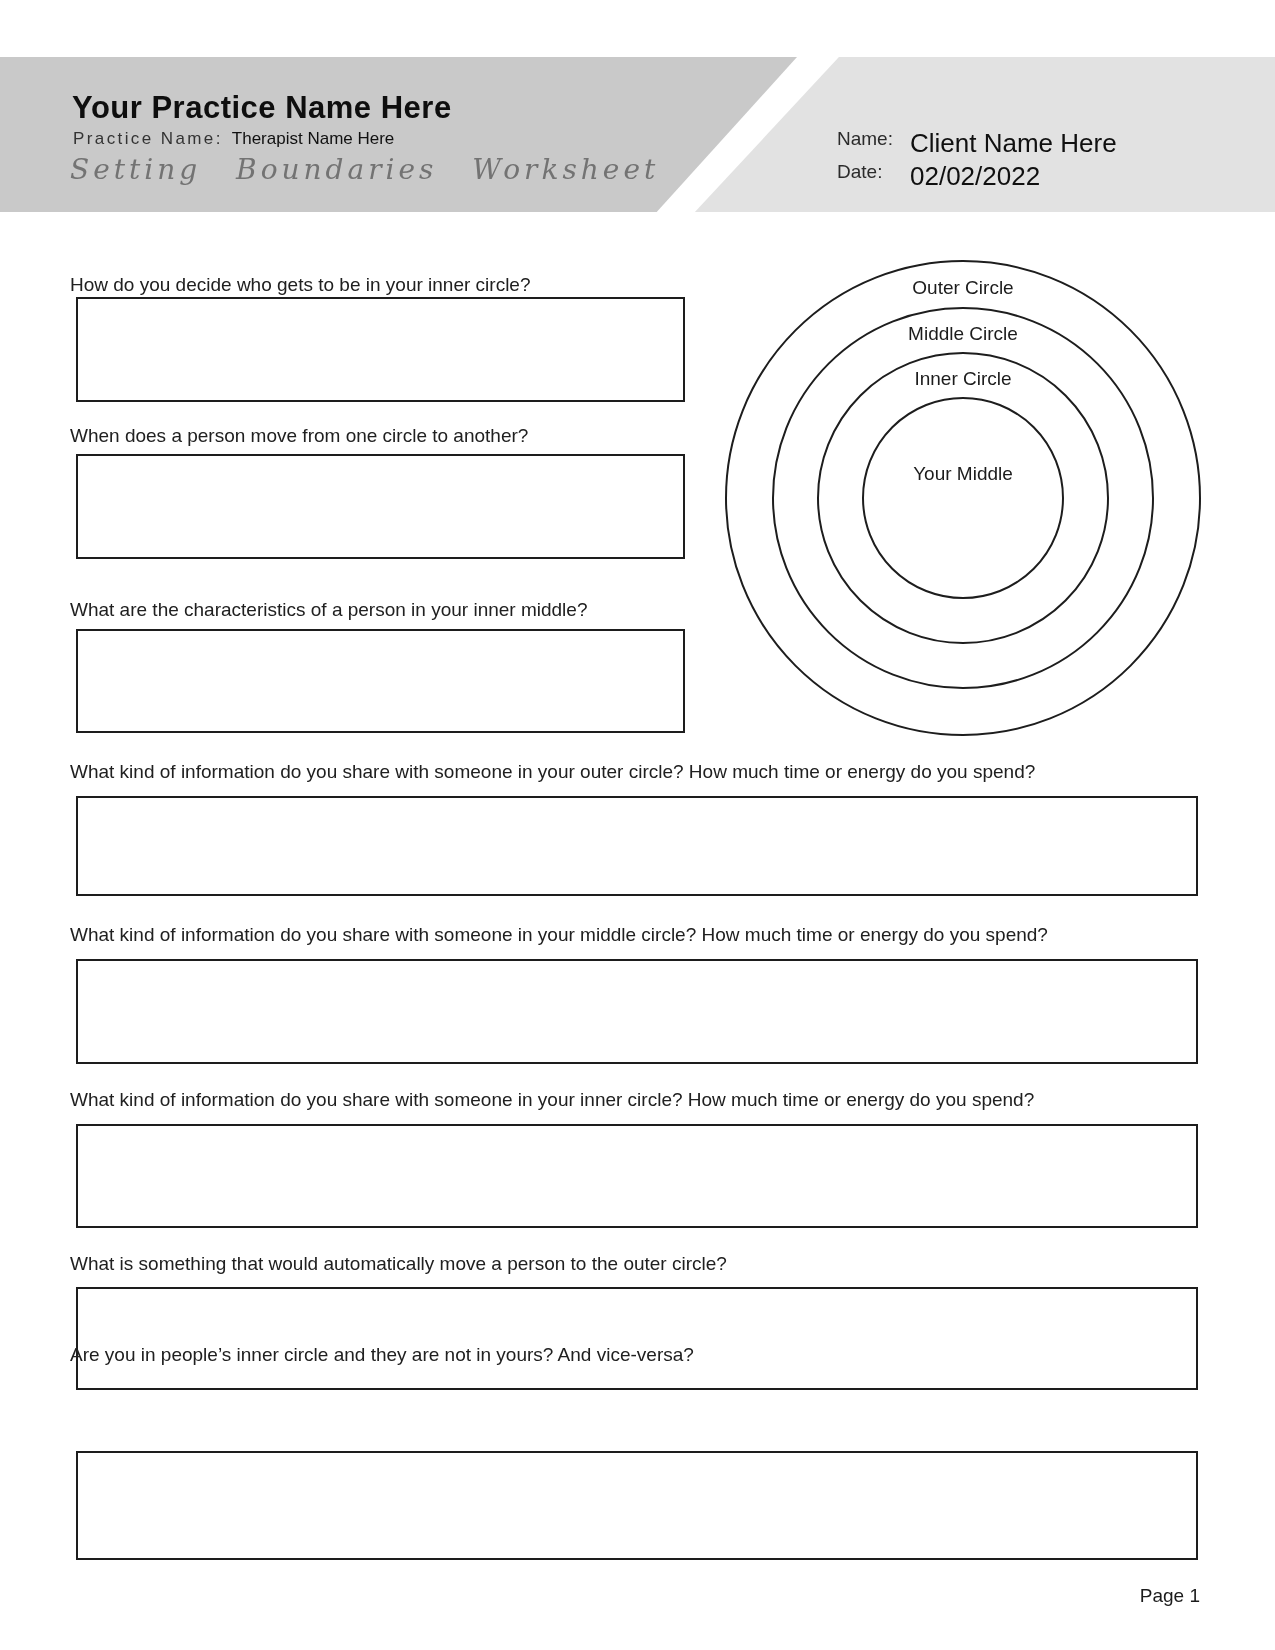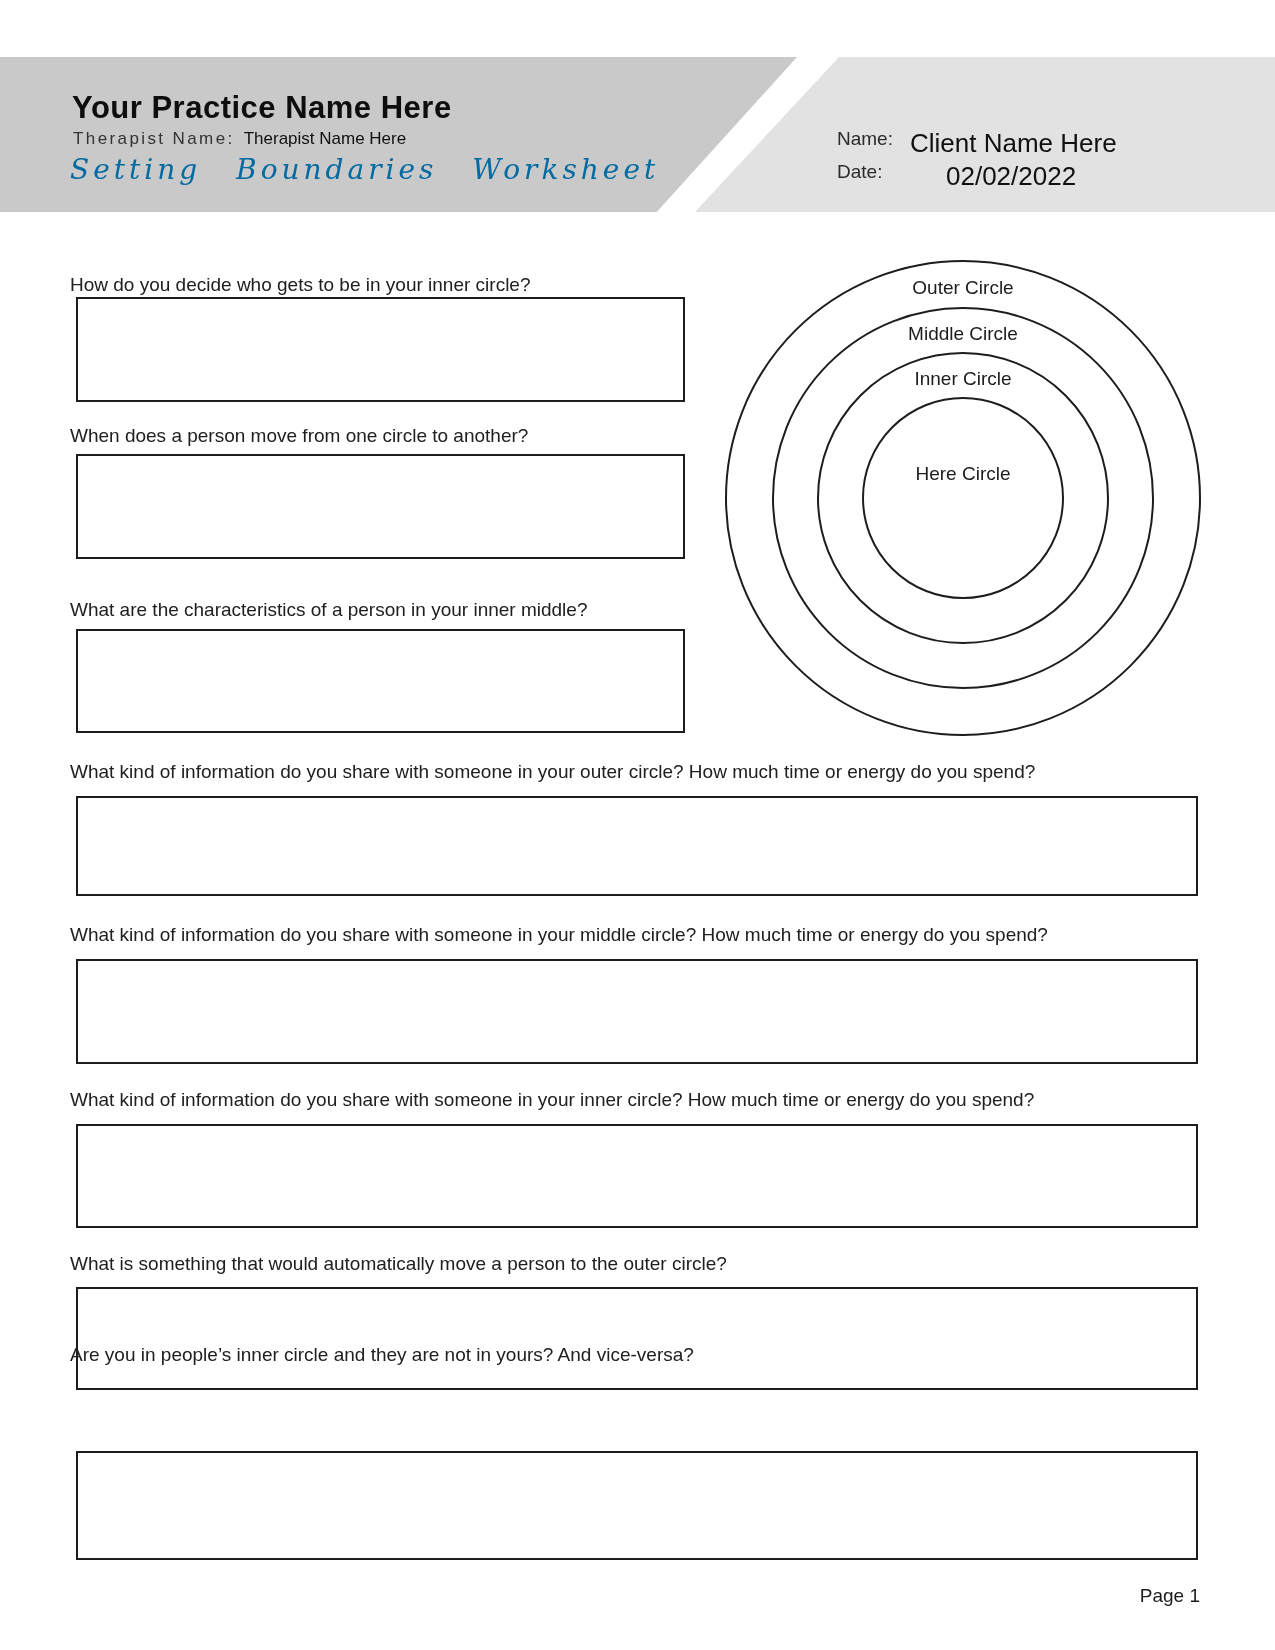--- a/index.html
+++ b/index.html
@@ -33,21 +33,21 @@
     position:absolute;left:72px;top:90px;
     font-size:31px;font-weight:700;letter-spacing:.5px;color:#0e0e0e;
     white-space:nowrap;
   }
   .therapist-row{position:absolute;left:73px;top:129px;font-size:17px;white-space:nowrap;}
   .therapist-label{letter-spacing:2.4px;color:#333333;}
   .therapist-value{margin-left:9px;color:#101010;}
   .worksheet-title{
     position:absolute;left:70px;top:153px;
     font-family:"DejaVu Serif",serif;font-style:italic;
-    font-size:28px;letter-spacing:4px;word-spacing:22px;color:#0369a1;
+    font-size:28px;letter-spacing:4px;word-spacing:22px;color:#737373;
     white-space:nowrap;
   }
   .meta-label{position:absolute;font-size:19px;color:#2b2b2b;white-space:nowrap;}
   .meta-value{position:absolute;font-size:26px;color:#101010;white-space:nowrap;}
   
   .q{
     position:absolute;left:70px;font-size:19px;color:#202020;white-space:nowrap;
   }
   .answer{
     position:absolute;left:76px;
@@ -79,39 +79,39 @@
 </head>
 <body>
 
 <div class="page">
 
   <div class="band band-left"></div>
   <div class="band band-right"></div>
 
   <div class="practice-name">Your Practice Name Here</div>
   <div class="therapist-row">
-    <span class="therapist-label">Therapist Name:</span><span class="therapist-value">Therapist Name Here</span>
+    <span class="therapist-label">Practice Name:</span><span class="therapist-value">Therapist Name Here</span>
   </div>
   <div class="worksheet-title">Setting Boundaries Worksheet</div>
 
   <div class="meta-label" style="left:837px;top:128px;">Name:</div>
   <div class="meta-value" style="left:910px;top:128px;">Client Name Here</div>
   <div class="meta-label" style="left:837px;top:161px;">Date:</div>
-  <div class="meta-value" style="left:946px;top:161px;">02/02/2022</div>
+  <div class="meta-value" style="left:910px;top:161px;">02/02/2022</div>
 
   <svg class="diagram" viewBox="0 0 480 480">
     <circle cx="240" cy="240" r="237" fill="none" stroke="#1d1d1d" stroke-width="2"></circle>
     <circle cx="240" cy="240" r="190" fill="none" stroke="#1d1d1d" stroke-width="2"></circle>
     <circle cx="240" cy="240" r="145" fill="none" stroke="#1d1d1d" stroke-width="2"></circle>
     <circle cx="240" cy="240" r="100" fill="none" stroke="#1d1d1d" stroke-width="2"></circle>
   </svg>
   <div class="circle-label" style="top:277px;">Outer Circle</div>
   <div class="circle-label" style="top:323px;">Middle Circle</div>
   <div class="circle-label" style="top:368px;">Inner Circle</div>
-  <div class="your-label">Here Circle</div>
+  <div class="your-label">Your Middle</div>
 
   <div class="q" style="top:264px;margin-top:10px;">How do you decide who gets to be in your inner circle?</div>
   <textarea class="answer narrow" style="top: 297px; height: 105px;"></textarea>
 
   <div class="q" style="top:425px;">When does a person move from one circle to another?</div>
   <textarea class="answer narrow" style="top: 454px; height: 105px;"></textarea>
 
   <div class="q" style="top:599px;">What are the characteristics of a person in your inner middle?</div>
   <textarea class="answer narrow" style="top: 629px; height: 104px;"></textarea>
 

